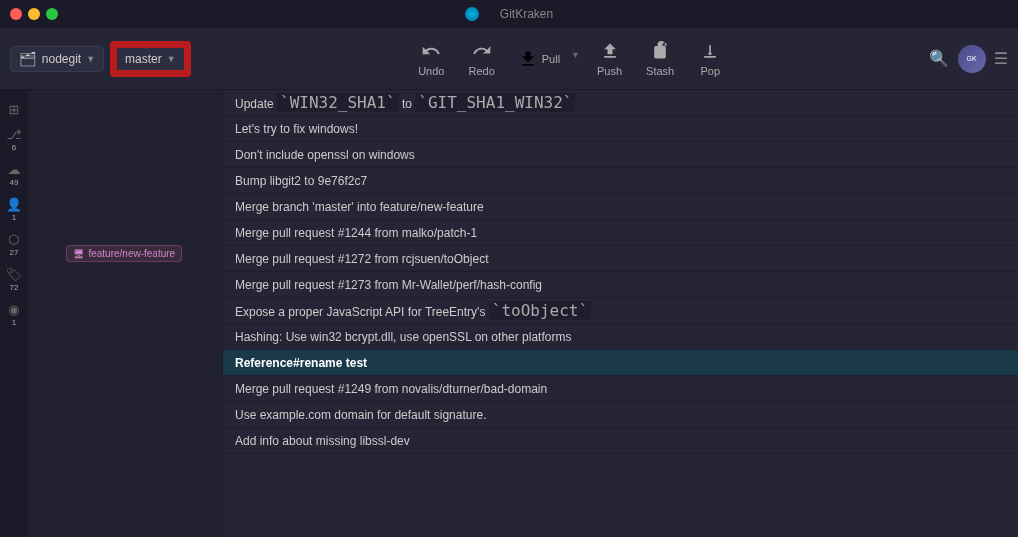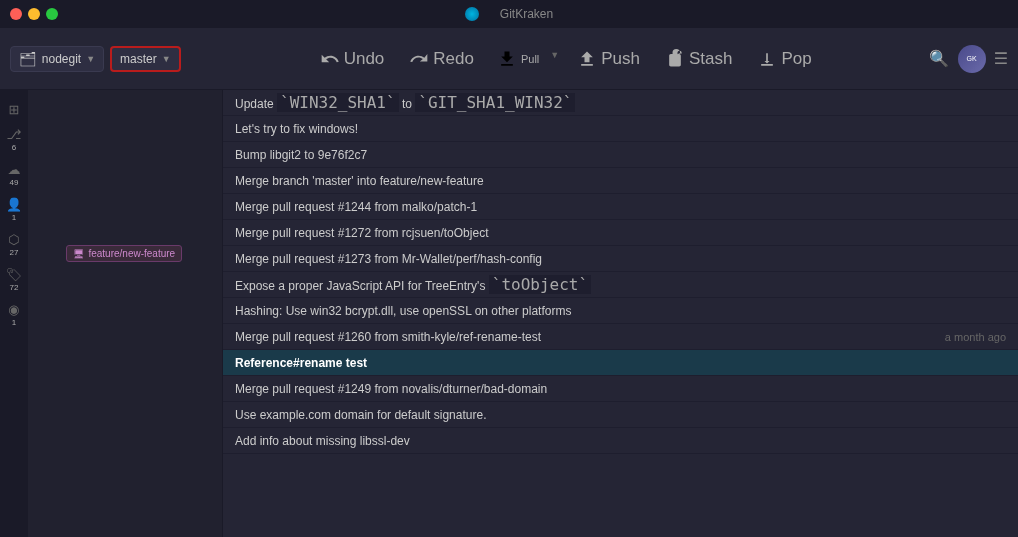--- a/index.html
+++ b/index.html
@@ -75,21 +75,21 @@
       padding: 4px 8px;
       display: flex;
       align-items: center;
       gap: 5px;
       cursor: pointer;
       font-size: 12px;
     }
     .repo-btn .folder-icon { font-size: 14px; }
     .branch-btn {
       background: #2e2e42;
-      border: 2px solid #b91c1c;
+      border: 7px solid #b91c1c;
       border-radius: 4px;
       color: #ccc;
       padding: 4px 8px;
       display: flex;
       align-items: center;
       gap: 5px;
       cursor: pointer;
       font-size: 12px;
     }
     .chevron { font-size: 9px; color: #888; }
@@ -100,25 +100,25 @@
       gap: 4px;
       flex: 1;
       justify-content: center;
     }
     .tb-action-btn {
       background: none;
       border: none;
       color: #aaa;
       cursor: pointer;
       display: flex;
-      flex-direction: row;
+      flex-direction: column;
       align-items: center;
       gap: 3px;
       padding: 4px 10px;
-      font-size: 17px;
+      font-size: 11px;
       min-width: 44px;
     }
     .tb-action-btn .icon-svg {
       width: 22px; height: 22px;
       display: flex;
       align-items: center;
       justify-content: center;
     }
     .tb-action-btn svg { fill: currentColor; }
 
@@ -477,43 +477,42 @@
   </div>
 
   <div class="commit-list">
     <div class="commit-row">
       <span class="commit-message">Update <code>`WIN32_SHA1`</code> to <code>`GIT_SHA1_WIN32`</code></span>
     </div>
     <div class="commit-row">
       <span class="commit-message">Let's try to fix windows!</span>
     </div>
     <div class="commit-row">
+      <span class="commit-message">Don't include openssl on windows</span>
+    </div>
+    <div class="commit-row">
       <span class="commit-message">Bump libgit2 to 9e76f2c7</span>
     </div>
     <div class="commit-row">
       <span class="commit-message">Merge branch 'master' into feature/new-feature</span>
     </div>
     <div class="commit-row">
       <span class="commit-message">Merge pull request #1244 from malko/patch-1</span>
     </div>
     <div class="commit-row">
       <span class="commit-message">Merge pull request #1272 from rcjsuen/toObject</span>
     </div>
     <div class="commit-row">
       <span class="commit-message">Merge pull request #1273 from Mr-Wallet/perf/hash-config</span>
     </div>
     <div class="commit-row">
       <span class="commit-message">Expose a proper JavaScript API for TreeEntry's <code>`toObject`</code></span>
     </div>
     <div class="commit-row">
       <span class="commit-message">Hashing: Use win32 bcrypt.dll, use openSSL on other platforms</span>
-    </div>
-    <div class="commit-row">
-      <span class="commit-message">Merge pull request #1260 from smith-kyle/ref-rename-test</span>
-      <span class="commit-time">a month ago</span>
     </div>
     <div class="commit-row selected">
       <span class="commit-message" style="color:#fff; font-weight:600;">Reference#rename test</span>
     </div>
     <div class="commit-row">
       <span class="commit-message">Merge pull request #1249 from novalis/dturner/bad-domain</span>
     </div>
     <div class="commit-row">
       <span class="commit-message">Use example.com domain for default signature.</span>
     </div>

